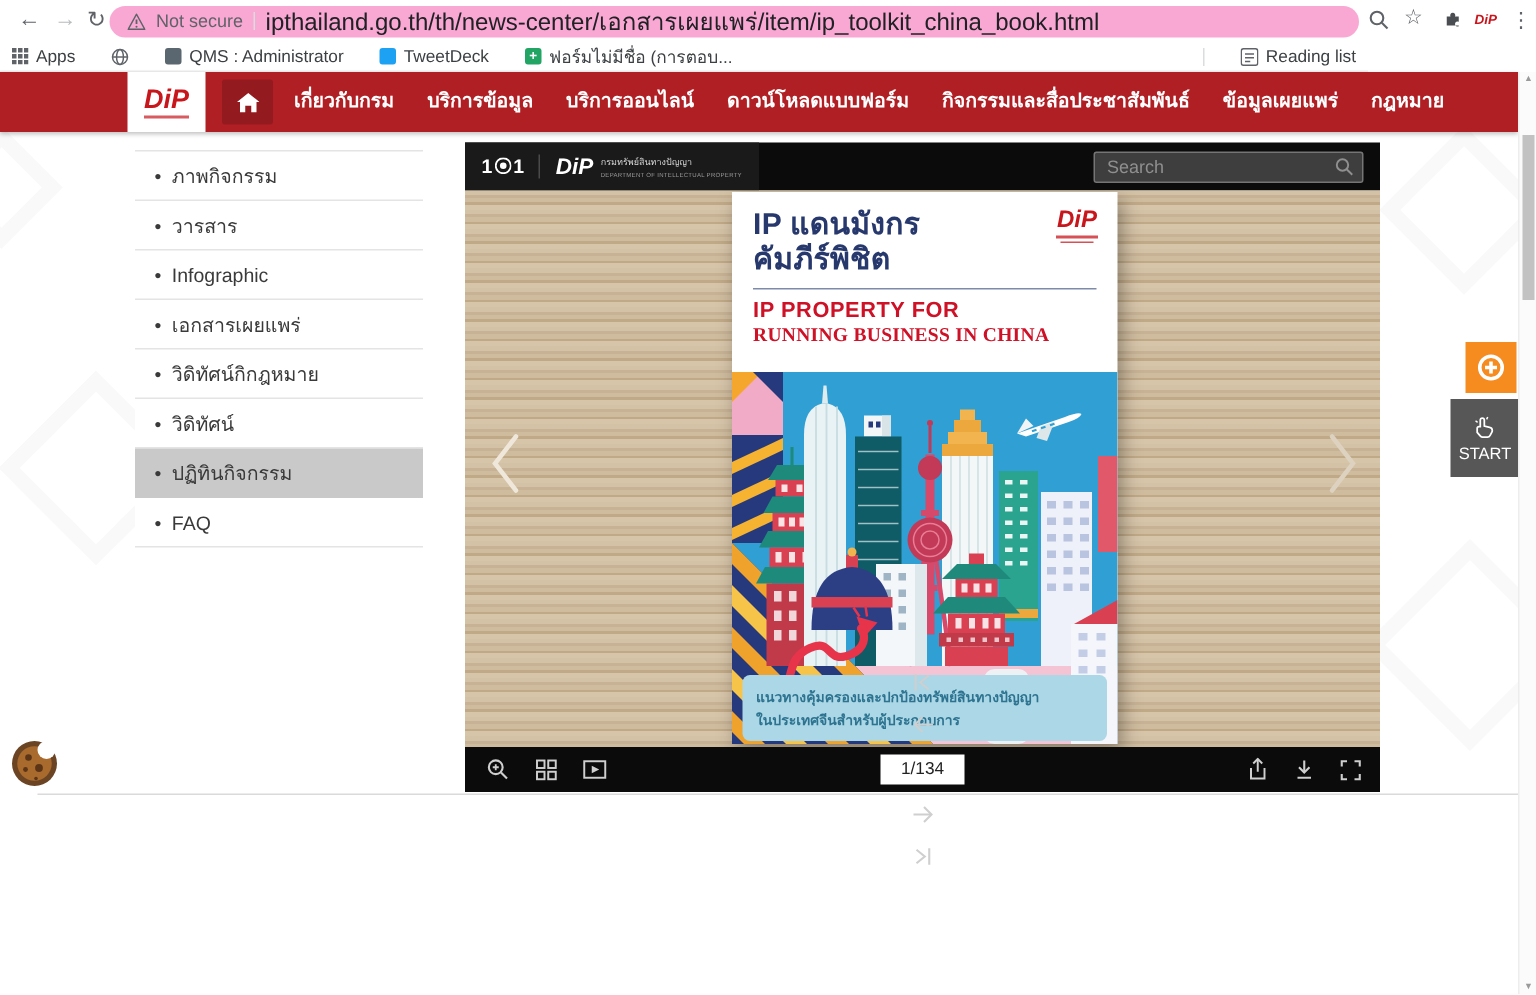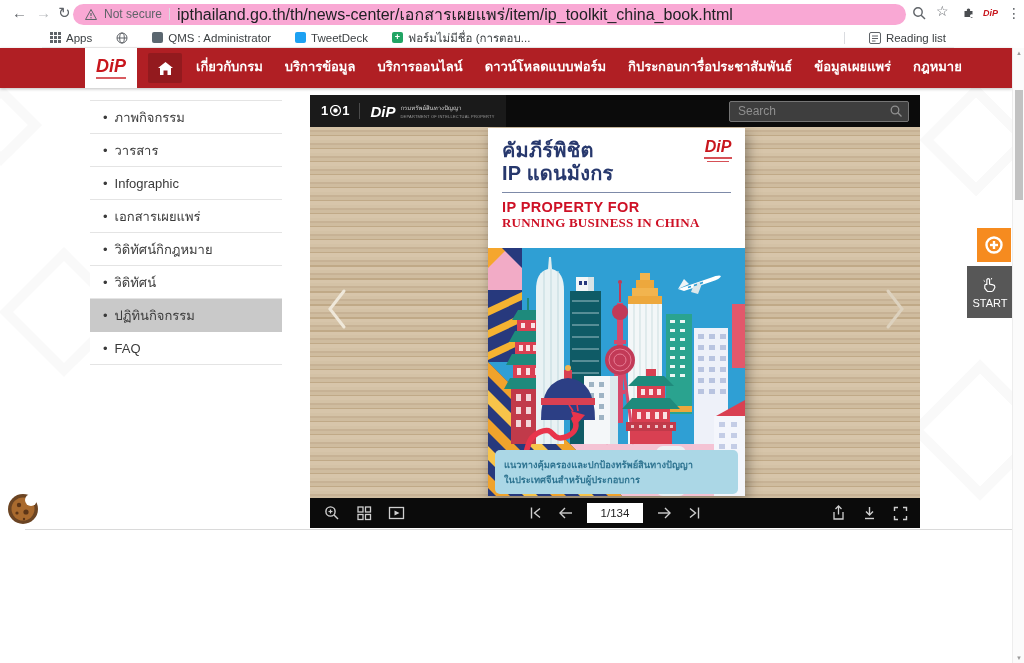--- a/index.html
+++ b/index.html
@@ -14,21 +14,21 @@
   .pill .sec { font-size:12px; color:#5f6368; white-space:nowrap; }
   .pill .sep { width:1px; height:12px; background:#dadce0; }
   .pill .url { font-size:16px; color:#202124; white-space:nowrap; overflow:hidden; }
   .abar-ic { position:absolute; top:6px; cursor:pointer; }
   .dip-fav { font-size:9px; font-weight:800; color:#c8161d; font-style:italic; }
   .dots { font-size:14px; color:#5f6368; letter-spacing:0; }
 
   
   .bbar { position:absolute; left:0; top:28px; width:912px; height:20px; background:#fff;
           border-bottom:1px solid #f0f0f0; display:flex; align-items:center; padding:0 8px; gap:24px;
-          font-size:11.5px; color:#3c4043;margin-left:42px; }
+          font-size:11.5px; color:#3c4043; }
   .bm { display:flex; align-items:center; gap:5px; cursor:pointer; white-space:nowrap; }
   .fav-sq { width:11px; height:11px; border-radius:2px; display:inline-block; }
   .bbar .spacer { flex:1; }
   .bbar .vline { width:1px; height:12px; background:#dadce0; }
 
   
   .snav { position:absolute; left:0; top:48px; width:1012px; height:40px; background:#b01f24;
           box-shadow:0 1px 3px rgba(0,0,0,.25); }
   .snav-logo { position:absolute; left:85px; top:48px; width:52px; height:40px; background:#fff;
                display:flex; flex-direction:column; align-items:center; justify-content:center; }
@@ -81,21 +81,21 @@
   .bdip .t { color:#c8161d; font-weight:800; font-size:16px; font-style:italic; line-height:1; }
   .bdip .bar { width:28px; height:1.5px; background:#c8161d; margin-top:2px; opacity:.75; }
   .bdivider { margin-top:7px; border-top:1.5px solid #7d8aa8; }
   .bsub1 { color:#ce1126; font-weight:800; font-size:14.5px; margin-top:6px; letter-spacing:.4px; }
   .bsub2 { color:#ce1126; font-weight:800; font-size:13px; letter-spacing:.2px;font-family:Liberation Serif, serif; }
   .illus { display:block; width:257px; height:248px; }
 
   .vtoolbar { height:30px; background:#0b0b0b; position:relative; display:flex; align-items:center; }
   .tb-left { display:flex; align-items:center; gap:16px; padding-left:14px; }
   .tb-center { position:absolute; left:50%; top:50%; transform:translate(-50%,-50%);
-               display:flex; align-items:center; gap:13px; }
+               display:flex; align-items:center; gap:13px;flex-direction:column; }
   .tb-right { margin-left:auto; display:flex; align-items:center; gap:16px; padding-right:12px; }
   .tbi { cursor:pointer; display:flex; }
   .page-box { width:56px; height:20px; background:#fff; border:none; text-align:center; font-size:11.5px;
               color:#222; font-family:"Liberation Sans","DejaVu Sans",sans-serif; }
 
   
   .fab-plus { position:absolute; left:977px; top:228px; width:34px; height:34px; background:#f68b1f;
               display:flex; align-items:center; justify-content:center; cursor:pointer; }
   .fab-start { position:absolute; left:967px; top:266px; width:46px; height:52px; background:#575757;
                color:#fff; display:flex; flex-direction:column; align-items:center; justify-content:center;
@@ -205,21 +205,21 @@
   <div class="home-btn">
     <svg width="15" height="13" viewBox="0 0 15 13">
       <polygon points="7.5,0 15,6 13,6 13,13 9.5,13 9.5,8.5 5.5,8.5 5.5,13 2,13 2,6 0,6" fill="#fff"></polygon>
     </svg>
   </div>
   <div class="snav-menu">
     <span class="snav-item">เกี่ยวกับกรม</span>
     <span class="snav-item">บริการข้อมูล</span>
     <span class="snav-item">บริการออนไลน์</span>
     <span class="snav-item">ดาวน์โหลดแบบฟอร์ม</span>
-    <span class="snav-item">กิประกอบการื่อประชาสัมพันธ์</span>
+    <span class="snav-item">กิจกรรมและสื่อประชาสัมพันธ์</span>
     <span class="snav-item">ข้อมูลเผยแพร่</span>
     <span class="snav-item">กฎหมาย</span>
   </div>
 
   <div class="sidebar">
     <div class="side-item">
         <span class="bullet">•</span>
         <span>ภาพกิจกรรม</span>
       </div>
     <div class="side-item">
@@ -287,22 +287,22 @@
       <svg class="chev left" width="26" height="44" viewBox="0 0 26 44">
         <polyline points="20,4 6,22 20,40" fill="none" stroke="#efe8da" stroke-width="3" stroke-linecap="round"></polyline>
       </svg>
       <svg class="chev right" width="26" height="44" viewBox="0 0 26 44">
         <polyline points="6,4 20,22 6,40" fill="none" stroke="#ddd2bf" stroke-width="3" stroke-linecap="round"></polyline>
       </svg>
 
       <div class="book">
         <div class="cover-top">
           <div class="btitle">
+            <div>IP แดนมังกร</div>
             <div>คัมภีร์พิชิต</div>
-            <div>IP แดนมังกร</div>
           </div>
           <div class="bdip">
             <span class="t">DiP</span>
             <span class="bar"></span>
             <span class="bar" style="width:22px;"></span>
           </div>
           <div class="bdivider"></div>
           <div class="bsub1">IP PROPERTY FOR</div>
           <div class="bsub2">RUNNING BUSINESS IN CHINA</div>
         </div>

